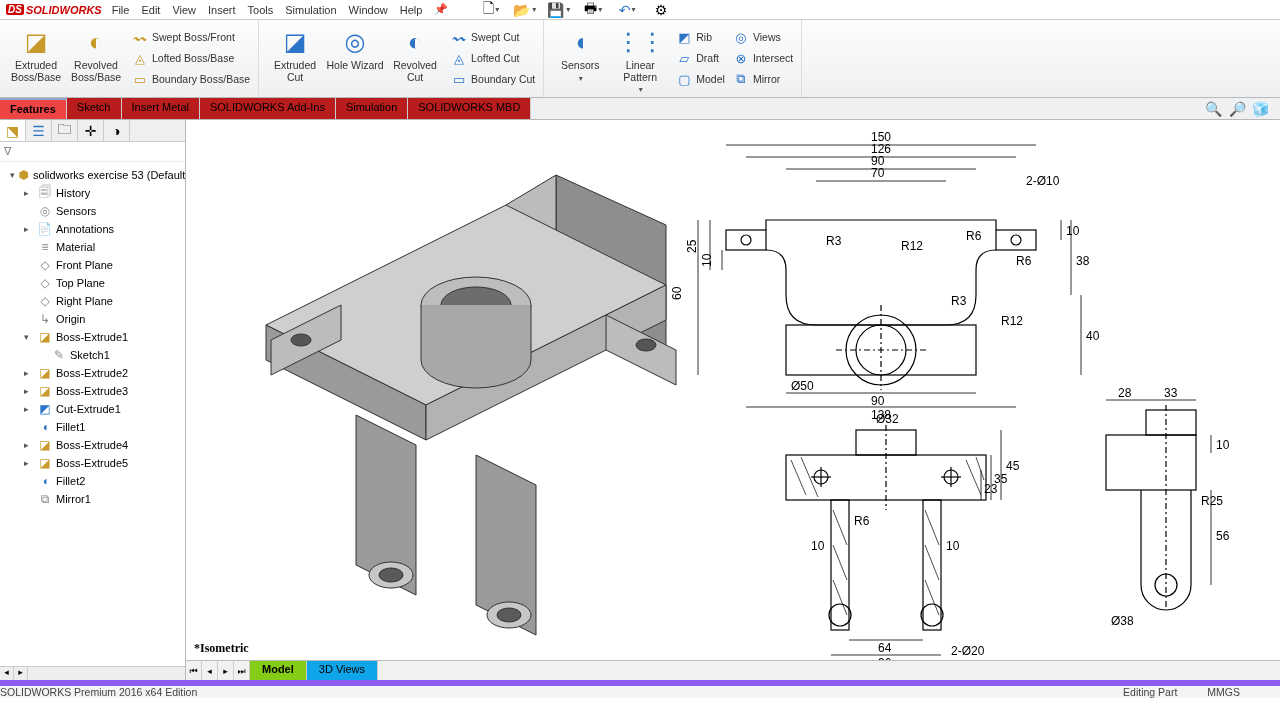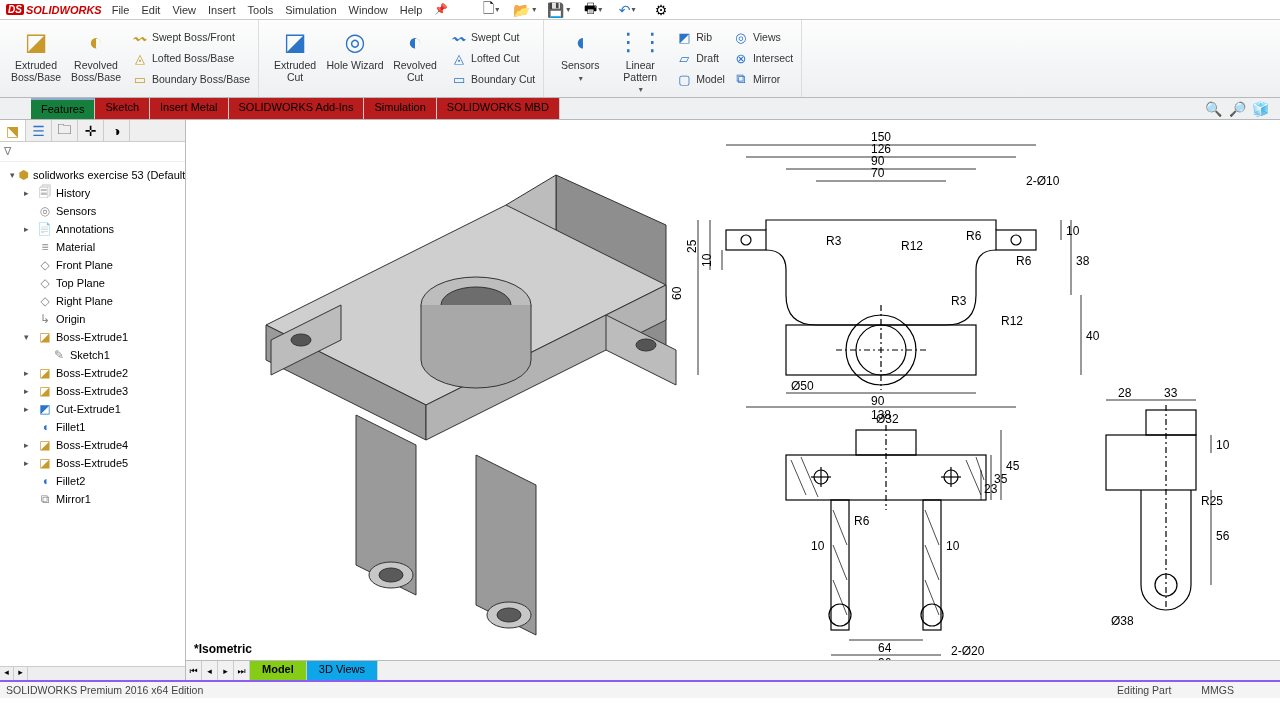--- a/index.html
+++ b/index.html
@@ -19,21 +19,21 @@
   .rib-group { display:flex; align-items:flex-start; padding:4px 6px 0 6px; border-right:1px solid #ddd; }
   .big-btn { width:60px; text-align:center; line-height:1.1; }
   .big-btn .ic { height:36px; display:flex; align-items:center; justify-content:center; font-size:24px; }
   .small-col { display:flex; flex-direction:column; gap:3px; padding-top:4px; margin-left:4px;}
   .small-btn { display:flex; align-items:center; gap:4px; padding:1px 2px; white-space:nowrap;}
   .small-btn .ic { width:16px; height:16px; display:flex; align-items:center; justify-content:center; font-size:13px;}
 
   
   .ribtabs { height:22px; background:#eef0f2; border-bottom:1px solid #b8b8b8; display:flex; font-size:11px;}
   .ribtabs .tab { padding:3px 10px; border-right:1px solid #ccc; background:#b91c1c;}
-  .ribtabs .tab.active { background:#15803d; font-weight:normal; border-top:2px solid #8faad2;margin-left:31px; }
+  .ribtabs .tab.active { background:#ef4444; font-weight:bold; border-top:2px solid #8faad2; }
   .view-icons { margin-left:auto; padding-right:10px; display:flex; gap:6px; align-items:center; font-size:14px; color:#666;}
 
   
   .body { display:flex; height: calc(720px - 22px - 78px - 22px - 20px - 18px); }
   
   .pane-left { width:186px; border-right:1px solid #bbb; background:#fff; font-size:11px; display:flex; flex-direction:column;}
   .ptabs { height:22px; display:flex; background:#efefef; border-bottom:1px solid #ccc;}
   .ptabs .pt { width:26px; display:flex; align-items:center; justify-content:center; border-right:1px solid #ccc; font-size:14px;}
   .ptabs .pt.active { background:#fff; }
   .filter { padding:3px 4px; color:#888; border-bottom:1px solid #eee;}
@@ -42,31 +42,31 @@
   .tree .node.l1 { padding-left:22px; }
   .tree .node.l2 { padding-left:36px; }
   .node .tw { width:10px; font-size:9px; color:#555; }
   .node .ic { width:14px; height:14px; font-size:12px; display:flex; align-items:center; justify-content:center;}
   .hscroll { height:14px; background:#eee; border-top:1px solid #ccc; display:flex;}
   .hscroll .s { width:14px; text-align:center; font-size:9px; border-right:1px solid #ccc;}
 
   
   .gfx { flex:1; position:relative; background:#fff; }
   .gfx svg { width:100%; height:100%; }
-  .viewlabel { position:absolute; left:8px; bottom:24px; font-size:12px; font-weight:bold;}
+  .viewlabel { position:absolute; left:8px; bottom:24px; font-size:12px; font-weight:bold;font-family:Liberation Serif, serif;}
   .bottomtabs { position:absolute; left:0; bottom:0; right:0; height:20px; background:#f1f1f1; border-top:1px solid #bbb; display:flex; font-size:11px;}
   .bottomtabs .ctl { display:flex;}
   .bottomtabs .ctl span { width:16px; text-align:center; border-right:1px solid #ccc; font-size:9px; line-height:20px;}
   .bottomtabs .btab { padding:2px 12px; border-right:1px solid #ccc; background:#0ea5e9;}
   .bottomtabs .btab.active { background:#84cc16; font-weight:bold; }
 
   
 
   
-  .status { height:18px; background:#f4f4f4; border-top:2px solid #8b5cf6; font-size:10.5px; display:flex; align-items:center; padding:0 6px; color:#444;}
+  .status { height:18px; background:#f4f4f4; border-top:6px solid #8b5cf6; font-size:10.5px; display:flex; align-items:center; padding:0 0; color:#444;}
   .status .sp { margin-left:auto; display:flex; gap:30px; padding-right:40px;}
 
   
   .c-blue  { color:#2b74c7; }
   .c-gold  { color:#c79a2b; }
   .c-grey  { color:#888; }
 </style>
 </head>
 <body>
 

